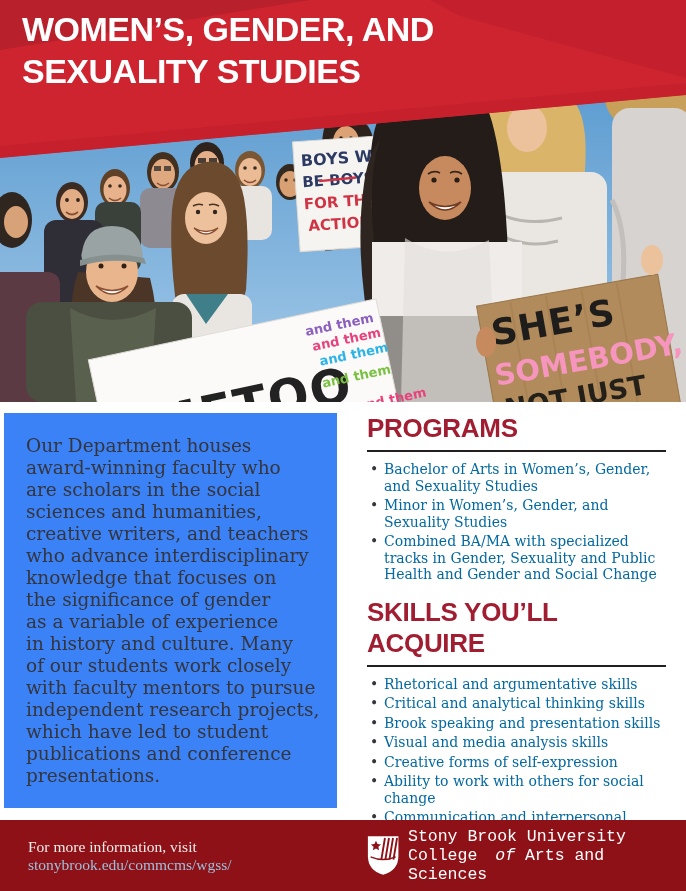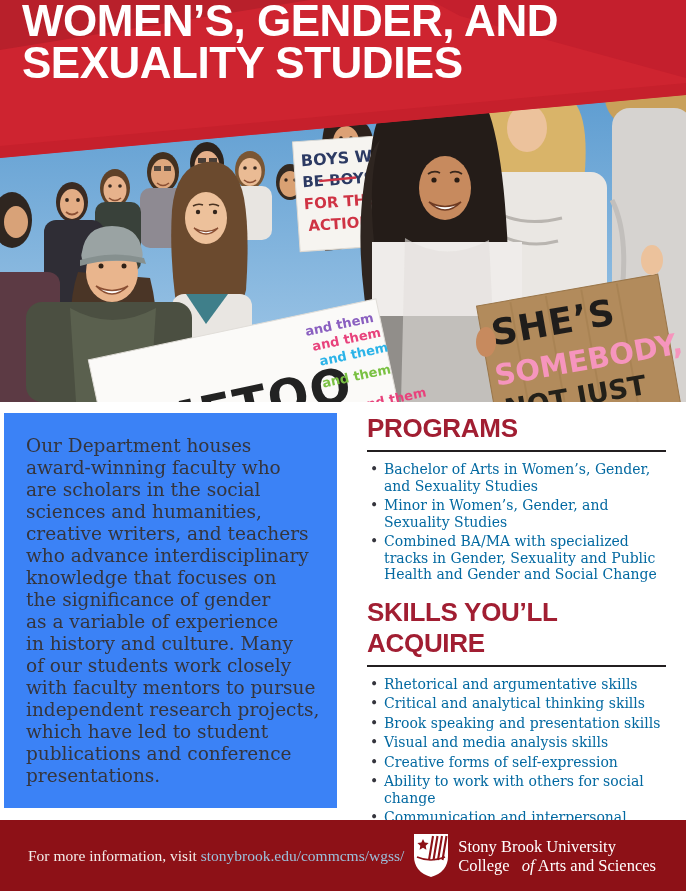--- a/index.html
+++ b/index.html
@@ -3,22 +3,22 @@
 <meta charset="utf-8">
 <style>
   html,body{margin:0;padding:0;background:#fff;}
   .page{position:relative;width:686px;height:891px;background:#fff;overflow:hidden;
         font-family:"Liberation Sans",sans-serif;}
 
   
   .banner{position:absolute;left:0;top:0;width:686px;height:170px;z-index:3;
           clip-path:polygon(0 0,686px 0,686px 95px,0 158px);}
   .banner svg{position:absolute;left:0;top:0;}
-  .title{position:absolute;left:22px;top:0;margin:0;color:#fff;
-         font-size:44px;line-height:42px;font-weight:700;letter-spacing:-.5px;}
+  .title{position:absolute;left:22px;top:8px;margin:0;color:#fff;
+         font-size:34px;line-height:42px;font-weight:700;letter-spacing:-.5px;}
   .title span{display:block;}
 
   
   .photo{position:absolute;left:0;top:80px;width:686px;height:322px;z-index:1;}
 
   
   .intro-box{position:absolute;left:4px;top:413px;width:333px;height:395px;
              background:#3b82f6;z-index:2;box-sizing:border-box;
              padding:22px 10px 0 22px;}
   .intro-text{font-family:"DejaVu Serif",serif;font-size:18.5px;line-height:22px;
@@ -29,25 +29,25 @@
   .sec-heading{margin:0;color:#a11e32;font-size:26px;font-weight:700;letter-spacing:-.3px;}
   .sec-rule{border:0;border-top:2px solid #231f20;margin:6px 0 9px 0;}
   .bullet-list{list-style:none;margin:0 0 14px 0;padding:0;
                font-family:"DejaVu Serif",serif;font-size:14px;line-height:16.5px;color:#0369a1;}
   .bullet-list li{position:relative;padding-left:17px;margin-bottom:3px;}
   .bullet-list li::before{content:"•";position:absolute;left:3px;top:0;color:#35353d;}
 
   
   .footer{position:absolute;left:0;top:820px;width:686px;height:71px;background:#8d1117;z-index:4;
           display:flex;align-items:center;justify-content:space-between;box-sizing:border-box;
-          padding:0 30px 0 28px;}
+          padding:0 22px 0 28px;}
   .footer-info{font-family:"Liberation Serif",serif;font-size:15.5px;color:#f3edea;}
   .footer-link{color:#9cc0db;text-decoration:none;}
   .sbu-logo{display:flex;align-items:center;gap:9px;}
-  .sbu-text{font-family:Liberation Serif, serif;font-size:16.5px;line-height:19px;color:#fff;}
+  .sbu-text{font-family:Liberation Mono, monospace;font-size:16.5px;line-height:19px;color:#fff;}
   .sbu-text .of{font-style:italic;margin-left:8px;}
 </style>
 </head>
 <body>
 
 <div class="page">
 
   <svg class="photo" width="686" height="322" viewBox="0 0 686 322">
     <defs>
       <linearGradient id="sky" x1="0" y1="0" x2="0" y2="1">

